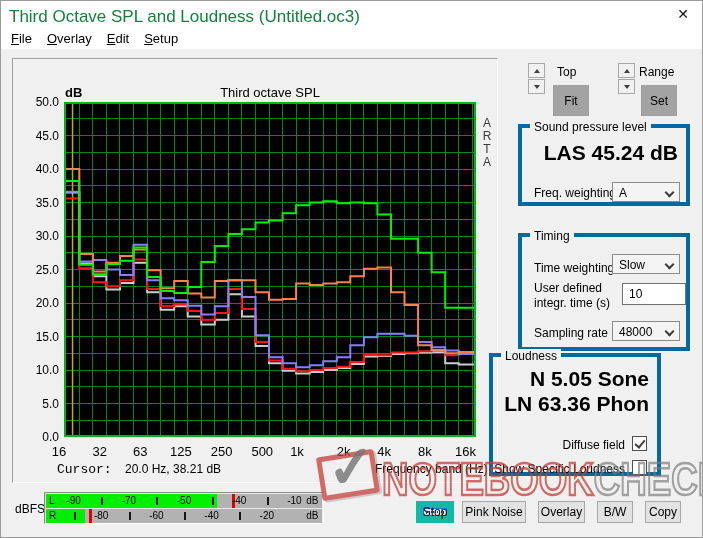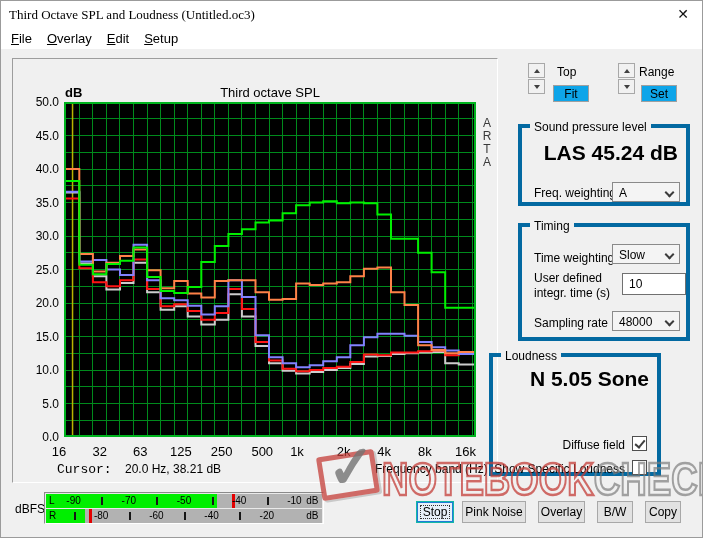--- a/index.html
+++ b/index.html
@@ -4,43 +4,43 @@
 <style>
   * { margin:0; padding:0; box-sizing:border-box; }
   html,body { background:#d7d7d7; }
   body { font-family:"Liberation Sans", sans-serif; }
   #win {
     position:relative; width:703px; height:538px; background:#f0f0f0;
     border:1px solid #9b9b9b; overflow:hidden; font-size:12px; color:#000;
   }
   
   #titlebar { position:absolute; left:0; top:0; right:0; height:27px; background:#ffffff; }
-  #title { position:absolute; left:8px; top:6px; font-size:13px; color:#000000;font-family:Liberation Serif, serif; }
+  #title { position:absolute; left:8px; top:6px; font-size:17px; color:#15803d; }
   #close-btn { position:absolute; right:10px; top:4px; width:18px; height:18px; text-align:center;
     font-size:14px; line-height:18px; color:#111; }
   #menubar { position:absolute; left:0; top:27px; right:0; height:21px; background:#ffffff; display:flex; padding-left:4px; }
   .menu-item { padding:3px 9px 3px 6px; font-size:13px; }
   .menu-item::first-letter { text-decoration:underline; }
 
   
   #chartpanel { position:absolute; left:11px; top:57px; width:486px; height:425px; background:#f0f0f0;
     border-top:1px solid #9d9d9d; border-left:1px solid #9d9d9d; border-right:1px solid #ffffff; border-bottom:1px solid #ffffff; }
   #db-unit { position:absolute; left:52px; top:26px; font-size:13px; font-weight:bold; }
   #chart-title { position:absolute; left:51px; width:412px; top:26px; text-align:center; font-size:13px; }
   #arta { position:absolute; left:467px; top:58px; width:14px; text-align:center; font-size:12px; line-height:13px; color:#3a3a3a; white-space:pre-line; }
   #plot { position:absolute; left:51px; top:43px; width:412px; height:335px; }
   .ytick { position:absolute; left:0; width:46px; text-align:right; font-size:12px; }
   .xtick { position:absolute; top:385px; transform:translateX(-50%); font-size:13px; }
   #cursor-label { position:absolute; left:44px; top:403px; font-size:13px;font-family:Liberation Mono, monospace; }
   #cursor-value { position:absolute; left:112px; top:403px; font-size:12px; }
   #freq-label { position:absolute; left:362px; top:403px; font-size:12px; }
 
   
-  .wbtn { position:absolute; background:#0ea5e9; border:1px solid #9f9f9f; font-size:12px;
-    display:flex; align-items:center; justify-content:center; height:17px; }
+  .wbtn { position:absolute; background:#a3a3a3; border:1px solid #9f9f9f; font-size:12px;
+    display:flex; align-items:center; justify-content:center; height:31px; }
   .spinner { position:absolute; width:17px; height:31px; }
   .spinbtn { position:absolute; left:0; width:17px; height:15px; background:#f1f1f1; border:1px solid #a8a8a8; }
   .spinbtn.up { top:0; } .spinbtn.dn { top:16px; }
   .spinbtn::after { content:""; position:absolute; left:5px; }
   .spinbtn.up::after { top:5px; border-left:3px solid transparent; border-right:3px solid transparent; border-bottom:4px solid #404040; }
   .spinbtn.dn::after { top:5px; border-left:3px solid transparent; border-right:3px solid transparent; border-top:4px solid #404040; }
   .ctl-label { position:absolute; font-size:12px; }
 
   .grp { position:absolute; border:4px solid #0369a1; }
   .grp-legend { position:absolute; top:-8px; left:8px; background:#f0f0f0; padding:0 4px; font-size:12px; }
@@ -63,21 +63,21 @@
   .mrow.l { top:1px; } .mrow.r { top:16px; }
   .mfill { position:absolute; left:0; top:0; bottom:0; background:#00ef00; }
   .mpeak { position:absolute; top:0; bottom:0; width:3px; background:#e30000; }
   .mtick { position:absolute; top:3px; width:2px; height:8px; background:#161616; }
   .mlabel { position:absolute; top:1px; transform:translateX(-50%); font-size:10px; color:#000; }
   .mchan { position:absolute; left:3px; top:1px; font-size:10px; color:#000; }
 
   
   .fbtn { position:absolute; top:500px; height:22px; background:#e2e2e2; border:1px solid #a8a8a8;
     font-size:12px; display:flex; align-items:center; justify-content:center; }
-  .fbtn.focused { border:1px solid #14b8a6; box-shadow: inset 0 0 0 1px #1f7cd6; background:#e7f0f9; }
+  .fbtn.focused { border:7px solid #14b8a6; box-shadow: inset 0 0 0 1px #1f7cd6; background:#e7f0f9; }
   .fbtn.focused::after { content:""; position:absolute; inset:3px; border:1px dotted #333; }
 
   
   #watermark { position:absolute; left:0; top:0; right:0; bottom:0; pointer-events:none; z-index:40; }
   #wm-logo { position:absolute; left:318px; top:452px; width:58px; height:44px;
     border:5px solid rgba(196,62,56,0.75); border-radius:3px; transform:rotate(-9deg);
     box-shadow: 2px 2px 0 rgba(130,130,130,0.35); }
   #wm-check { position:absolute; left:326px; top:432px; font-size:58px; font-weight:bold;
     color:rgba(115,115,115,0.8); transform:rotate(-4deg); }
   #wm-text { position:absolute; left:381px; top:450px; font-size:47px; font-weight:bold;
@@ -219,40 +219,41 @@
   <div class="grp" style="left:517px; top:123px; width:172px; height:82px;">
     <span class="grp-legend">Sound pressure level</span>
     <span class="big-value" style="top:13px;">LAS 45.24 dB</span>
     <span class="ctl-label" style="left:12px; top:58px;">Freq. weighting</span>
     <div class="combo" style="right:6px; top:54px;">
       <span class="combo-text">A</span>
       <span class="combo-arrow"></span>
     </div>
   </div>
 
-  <div class="grp" style="left:517px; top:222px; width:172px; height:118px;">
+  <div class="grp" style="left:517px; top:232px; width:172px; height:118px;">
     <span class="grp-legend">Timing</span>
     <span class="ctl-label" style="left:12px; top:24px;">Time weighting</span>
     <div class="combo" style="right:6px; top:17px;">
       <span class="combo-text">Slow</span>
       <span class="combo-arrow"></span>
     </div>
     <span class="ctl-label" style="left:12px; top:44px;">User defined</span>
     <span class="ctl-label" style="left:12px; top:59px;">integr. time (s)</span>
     <input class="tinput" style="left: 100px; top: 46px;" value="10">
     <span class="ctl-label" style="left:12px; top:89px;">Sampling rate</span>
     <div class="combo" style="right:6px; top:84px;">
       <span class="combo-text">48000</span>
       <span class="combo-arrow"></span>
     </div>
   </div>
 
   <div class="grp" style="left:488px; top:352px; width:172px; height:123px;">
     <span class="grp-legend">Loudness</span>
     <span class="big-value" style="top:10px;">N 5.05 Sone</span>
+    <span class="big-value" style="top:35px;">LN 63.36 Phon</span>
     <span class="chk-label" style="right:32px; top:81px;">Diffuse field</span>
     <span class="checkbox checked" style="right:10px; top:79px;"></span>
     <span class="chk-label" style="right:32px; top:105px;">Show Specific Loudness</span>
     <span class="checkbox" style="right:10px; top:103px;"></span>
   </div>
 
   <span id="dbfs-label">dBFS</span>
   <div id="meterbox">
       <div class="mrow l">
         <div class="mfill" style="width: 62%;"></div>

